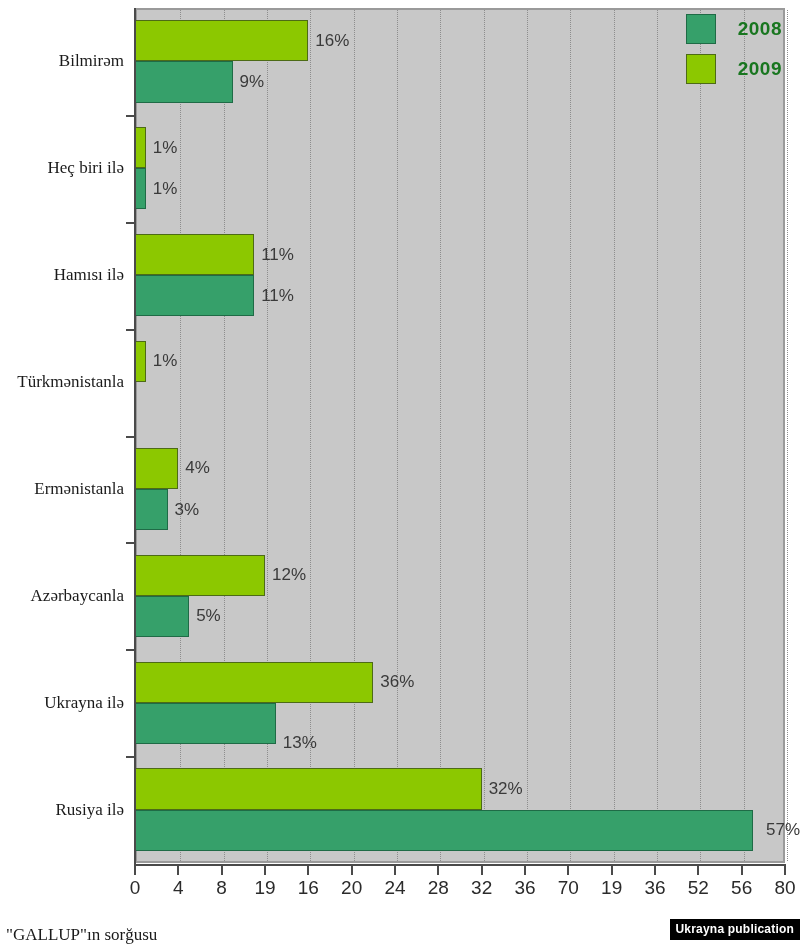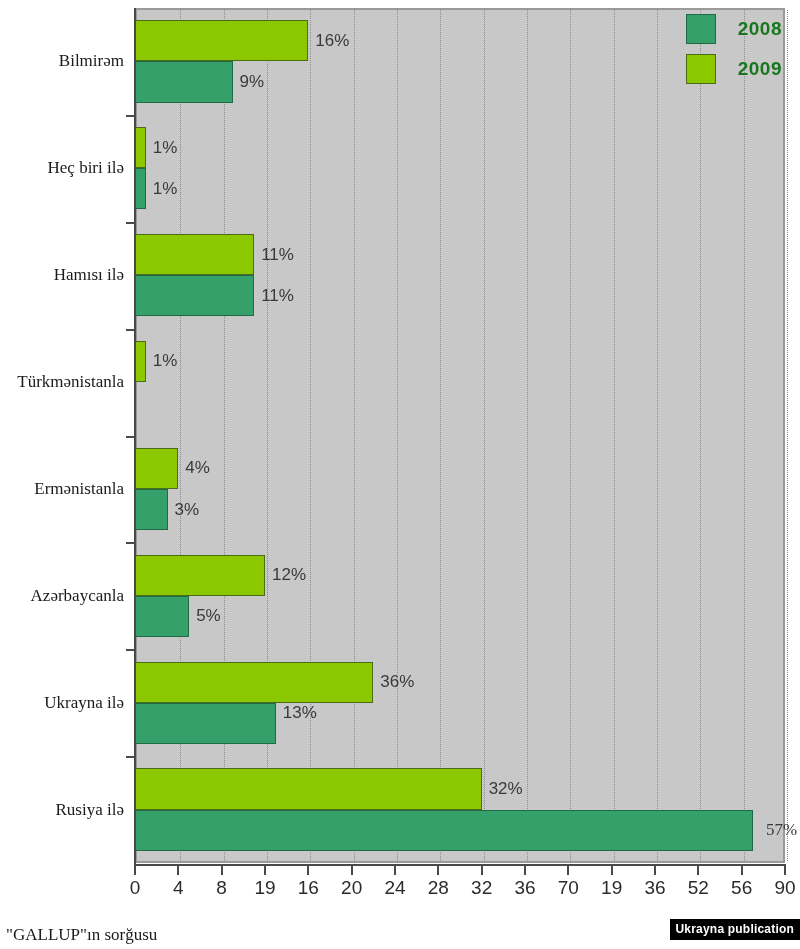--- a/index.html
+++ b/index.html
@@ -228,25 +228,25 @@
       <div class="bar-label" style="left: 185.333px; top: 468.364px;">4%</div>
       <div class="bar y2008" style="left: 135px; top: 488.938px; width: 32.5px; height: 41.1469px;"></div>
       <div class="bar-label" style="left: 174.5px; top: 509.511px;">3%</div>
       <div class="bar y2009" style="left: 135px; top: 554.666px; width: 130px; height: 41.1469px;"></div>
       <div class="bar-label" style="left: 272px; top: 575.239px;">12%</div>
       <div class="bar y2008" style="left: 135px; top: 595.812px; width: 54.1667px; height: 41.1469px;"></div>
       <div class="bar-label" style="left: 196.167px; top: 616.386px;">5%</div>
       <div class="bar y2009" style="left: 135px; top: 661.541px; width: 238.333px; height: 41.1469px;"></div>
       <div class="bar-label" style="left: 380.333px; top: 682.114px;">36%</div>
       <div class="bar y2008" style="left: 135px; top: 702.688px; width: 140.833px; height: 41.1469px;"></div>
-      <div class="bar-label" style="left: 282.833px; top: 713px;">13%</div>
+      <div class="bar-label" style="left: 282.833px; top: 743px;">13%</div>
       <div class="bar y2009" style="left: 135px; top: 768.416px; width: 346.667px; height: 41.1469px;"></div>
       <div class="bar-label" style="left: 488.667px; top: 788.989px;">32%</div>
       <div class="bar y2008" style="left: 135px; top: 809.562px; width: 617.5px; height: 41.1469px;"></div>
-      <div class="bar-label" style="left: 766px; top: 830.136px; font-family: Liberation Serif, serif;">57%</div>
+      <div class="bar-label" style="left: 766px; top: 830.136px;">57%</div>
     </div>
 
   <div id="y-axis-line"></div>
   <div id="x-axis-line"></div>
 
   <div id="cat-labels">
       <div class="cat-label" style="top: 61.4375px;">Bilmirəm</div>
       <div class="cat-label" style="top: 168.312px;">Heç biri ilə</div>
       <div class="cat-label" style="top: 275.188px;">Hamısı ilə</div>
       <div class="cat-label" style="top: 382.062px;">Türkmənistanla</div>
@@ -291,21 +291,21 @@
       <div class="x-tick-label" style="left: 568.333px;">70</div>
       <div class="x-tick" style="left: 610.667px;"></div>
       <div class="x-tick-label" style="left: 611.667px;">19</div>
       <div class="x-tick" style="left: 654px;"></div>
       <div class="x-tick-label" style="left: 655px;">36</div>
       <div class="x-tick" style="left: 697.333px;"></div>
       <div class="x-tick-label" style="left: 698.333px;">52</div>
       <div class="x-tick" style="left: 740.667px;"></div>
       <div class="x-tick-label" style="left: 741.667px;">56</div>
       <div class="x-tick" style="left: 784px;"></div>
-      <div class="x-tick-label" style="left: 785px;">90</div>
+      <div class="x-tick-label" style="left: 785px;">80</div>
     </div>
 
   <div id="legend">
       <div class="legend-row">
         <div class="legend-swatch y2008"></div>
         <div class="legend-text">2008</div>
       </div>
       <div class="legend-row">
         <div class="legend-swatch y2009"></div>
         <div class="legend-text">2009</div>

